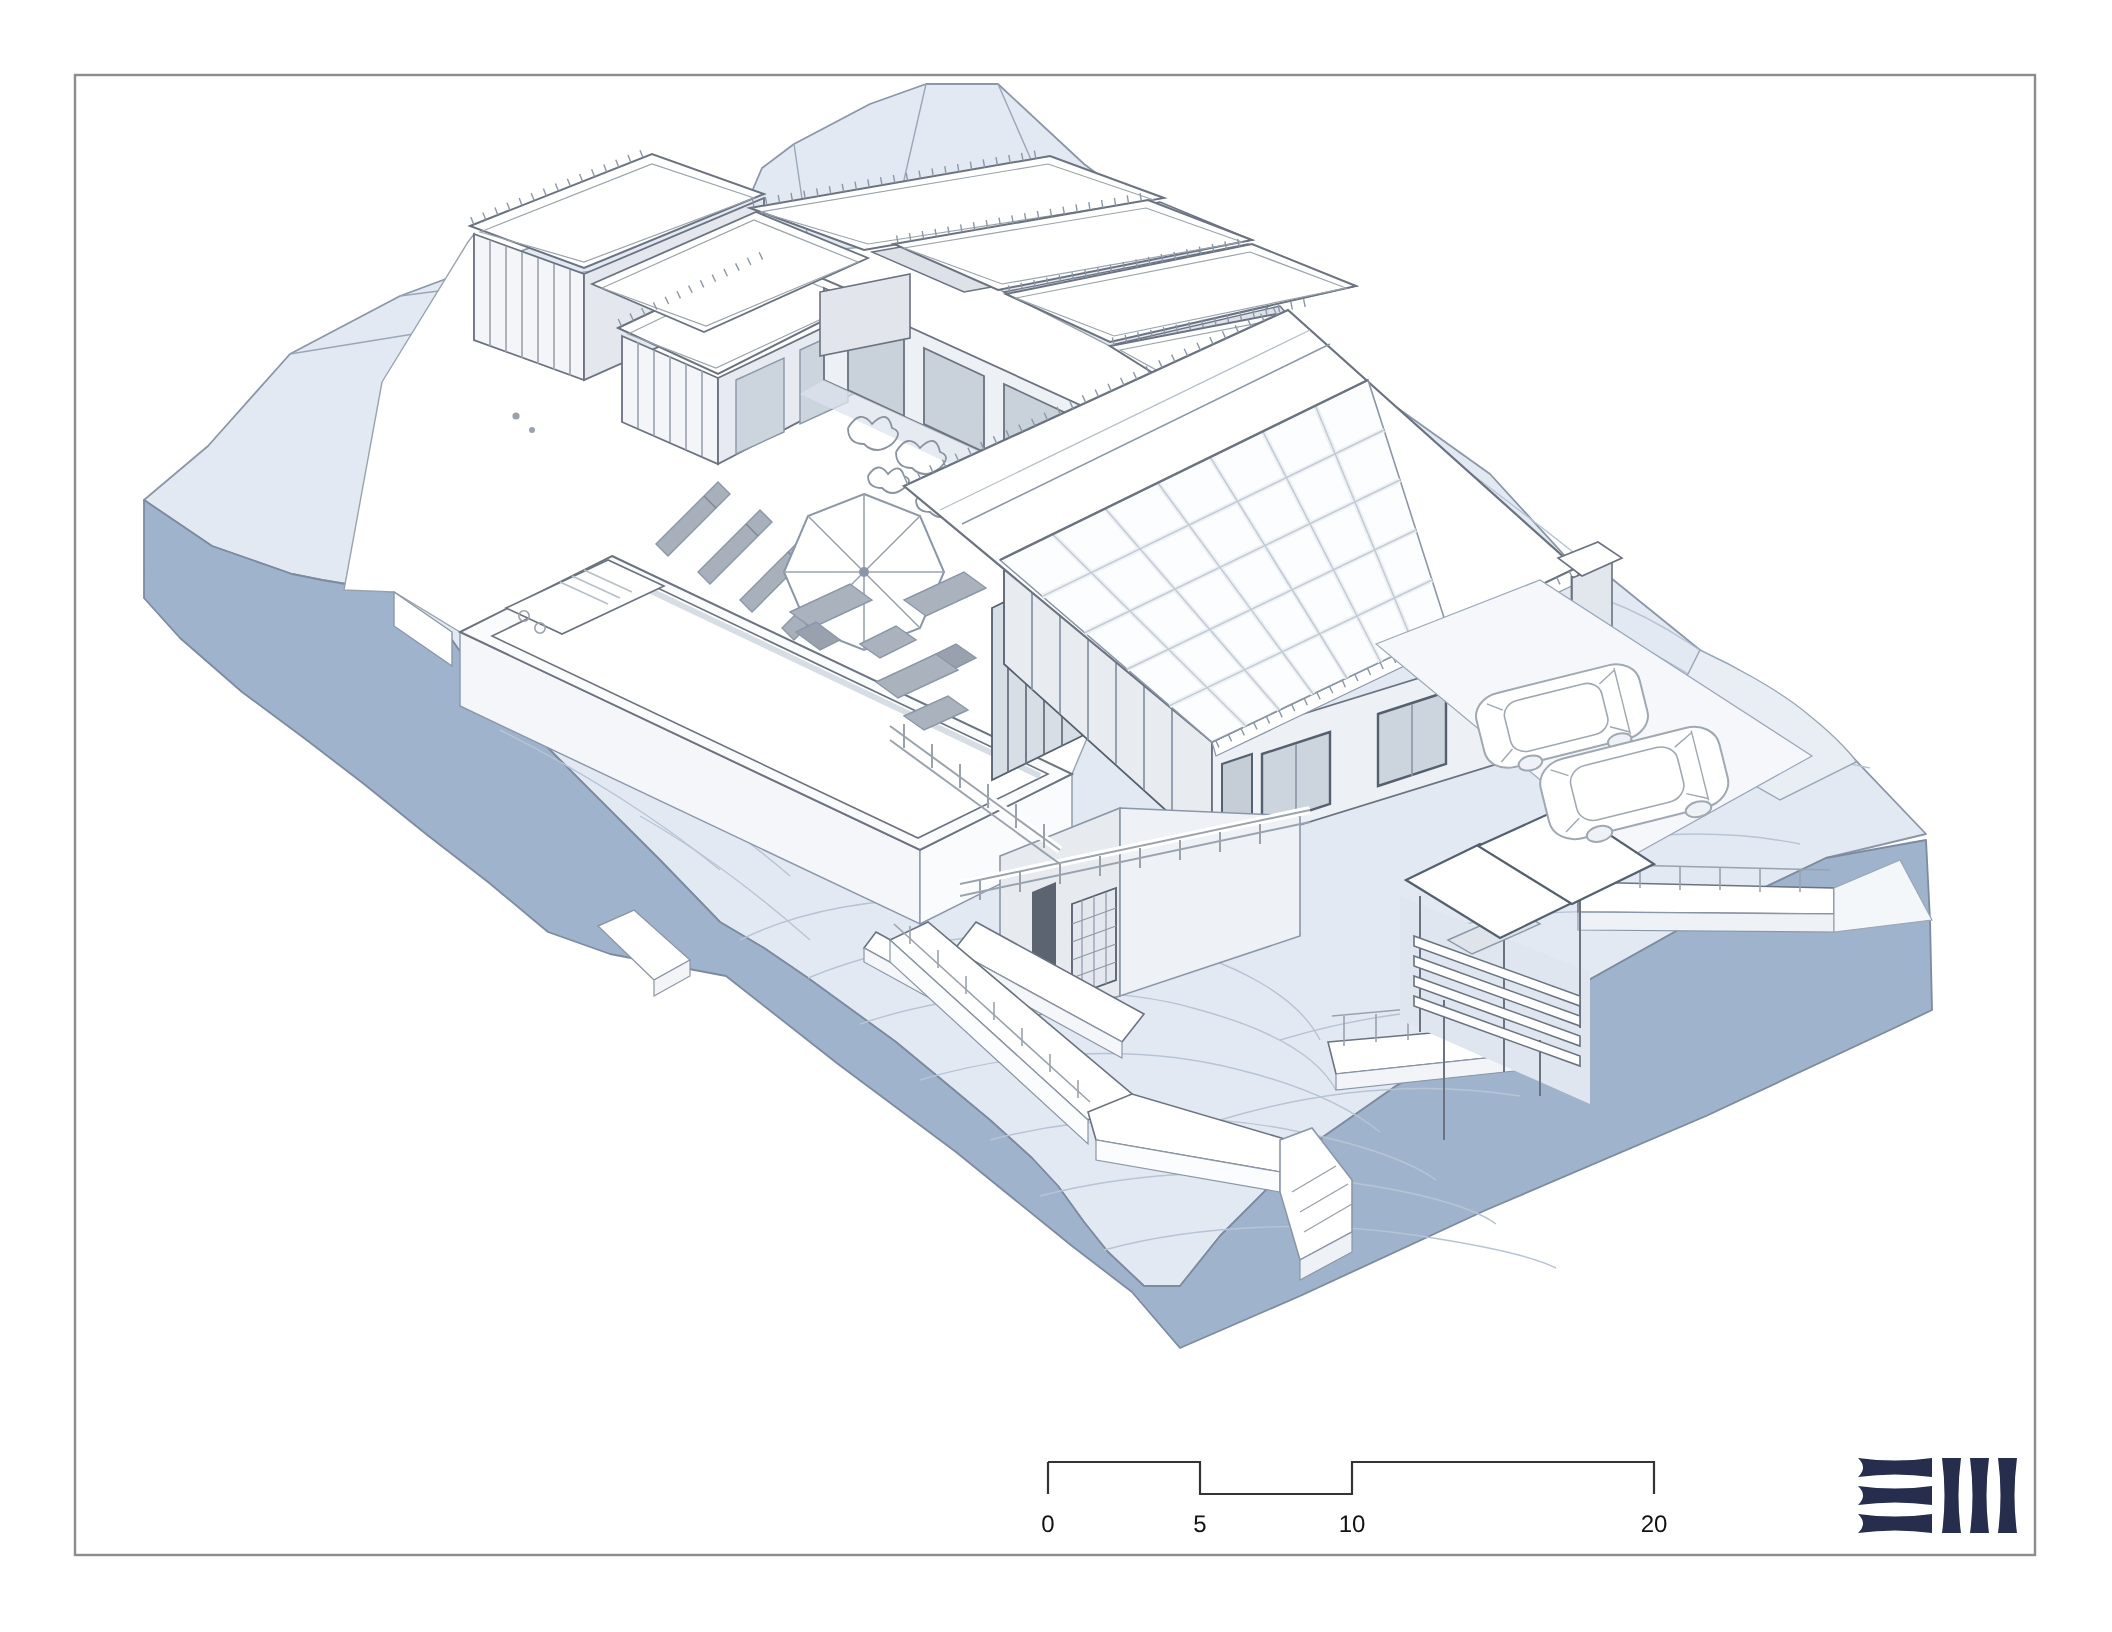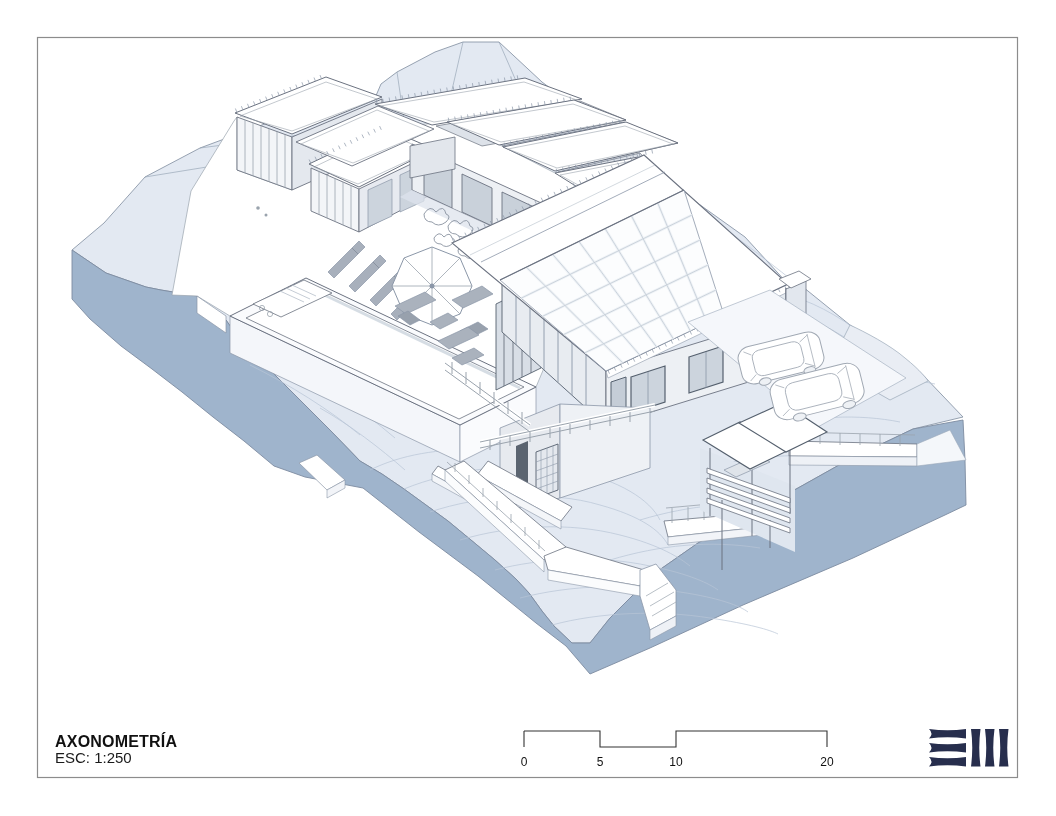--- a/index.html
+++ b/index.html
@@ -629,14 +629,13 @@
 <g id="logo" fill="#272e4d">
 <path d="M929,729 Q947.5,731.5 966,729 L966,738.5 Q947.5,736 929,738.5 Q934,733.75 929,729 Z"></path>
 <path d="M929,743 Q947.5,745.5 966,743 L966,752.5 Q947.5,750 929,752.5 Q934,747.75 929,743 Z"></path>
 <path d="M929,757 Q947.5,759.5 966,757 L966,766.5 Q947.5,764 929,766.5 Q934,761.75 929,757 Z"></path>
 <path d="M971,729 L980.5,729 Q978,747.75 980.5,766.5 L971,766.5 Q973.5,747.75 971,729 Z"></path>
 <path d="M985,729 L994.5,729 Q992,747.75 994.5,766.5 L985,766.5 Q987.5,747.75 985,729 Z"></path>
 <path d="M999,729 L1008.5,729 Q1006,747.75 1008.5,766.5 L999,766.5 Q1001.5,747.75 999,729 Z"></path>
 </g>
 </svg>
 
-<div class="title"><b>AXONOMETRÍA</b><div>ESC: 1:250</div></div>
 </div>
 
 </body></html>

